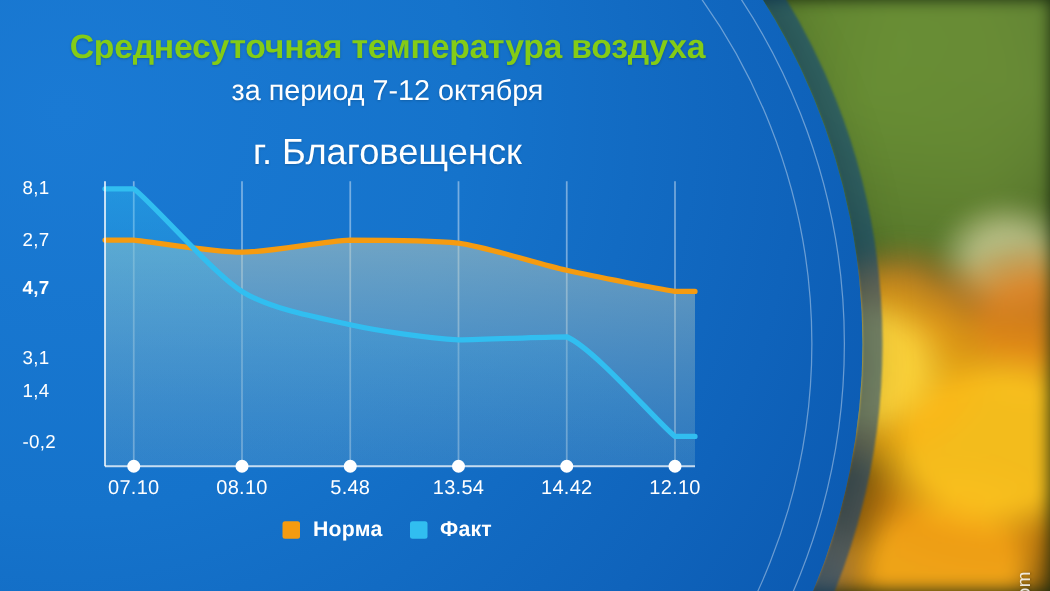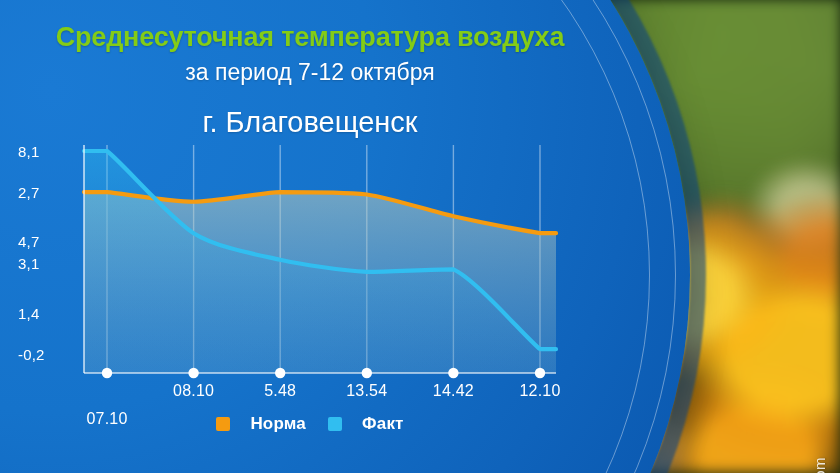--- a/index.html
+++ b/index.html
@@ -93,21 +93,21 @@
     position:absolute;color:#ffffff;font-size:16px;text-align:center;width:70px;
     transform:translateX(-50%);top:382px;letter-spacing:.2px;
   }
   svg.plot{position:absolute;left:0;top:0;width:620px;height:473px;overflow:visible;}
 
   
   .legend{
     position:absolute;top:414px;left:0;width:620px;
     display:flex;justify-content:center;align-items:center;gap:22px;
   }
-  .lg{display:flex;align-items:center;gap:20px;}
+  .lg{display:flex;align-items:center;gap:10px;}
   .sw{width:14px;height:14px;border-radius:2px;display:block;}
   .lgtxt{color:#ffffff;font-size:17px;font-weight:bold;letter-spacing:.2px;}
 </style>
 </head>
 <body>
 
 <div id="stage">
 
   <div class="photo">
     <div class="layer bg-trees"></div>
@@ -169,27 +169,27 @@
           <circle cx="193.6" cy="373" r="5.2" fill="#ffffff"></circle>
           <circle cx="280.2" cy="373" r="5.2" fill="#ffffff"></circle>
           <circle cx="366.79999999999995" cy="373" r="5.2" fill="#ffffff"></circle>
           <circle cx="453.4" cy="373" r="5.2" fill="#ffffff"></circle>
           <circle cx="540" cy="373" r="5.2" fill="#ffffff"></circle>
         </g>
     </svg>
     <div id="ylabels">
         <div class="ylab" style="top: 151px; left: 18px;">8,1</div>
         <div class="ylab" style="top: 192.083px; left: 18px;">2,7</div>
-        <div class="ylab" style="top: 241px; left: 18px;">4,7</div>
-        <div class="ylab" style="top: 263px; left: 18px;">3,1</div>
+        <div class="ylab" style="top: 231px; left: 18px; font-weight: bold;">4,7</div>
+        <div class="ylab" style="top: 287px; left: 18px;">3,1</div>
         <div class="ylab" style="top: 312.917px; left: 18px;">1,4</div>
         <div class="ylab" style="top: 354px; left: 18px;">-0,2</div>
       </div>
     <div id="xlabels">
-        <div class="xlab" style="left: 107px; margin-top: 28px;">07.10</div>
+        <div class="xlab" style="left: 107px;">07.10</div>
         <div class="xlab" style="left: 193.6px; text-align: center;">08.10</div>
         <div class="xlab" style="left: 280.2px;">5.48</div>
         <div class="xlab" style="left: 366.8px;">13.54</div>
         <div class="xlab" style="left: 453.4px;">14.42</div>
         <div class="xlab" style="left: 540px; text-align: center;">12.10</div>
       </div>
   </div>
 
   <div class="legend">
     <div class="lg">

